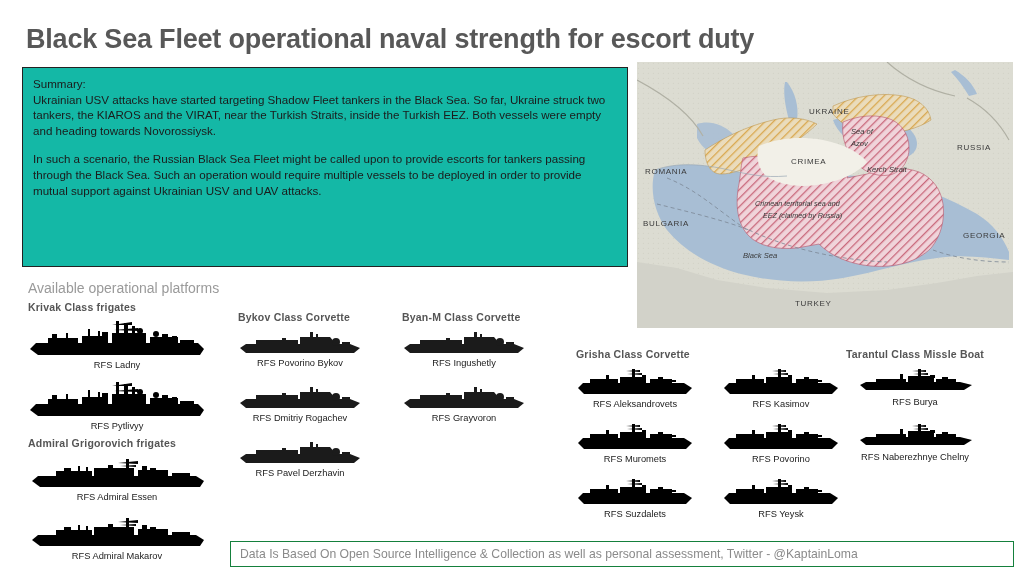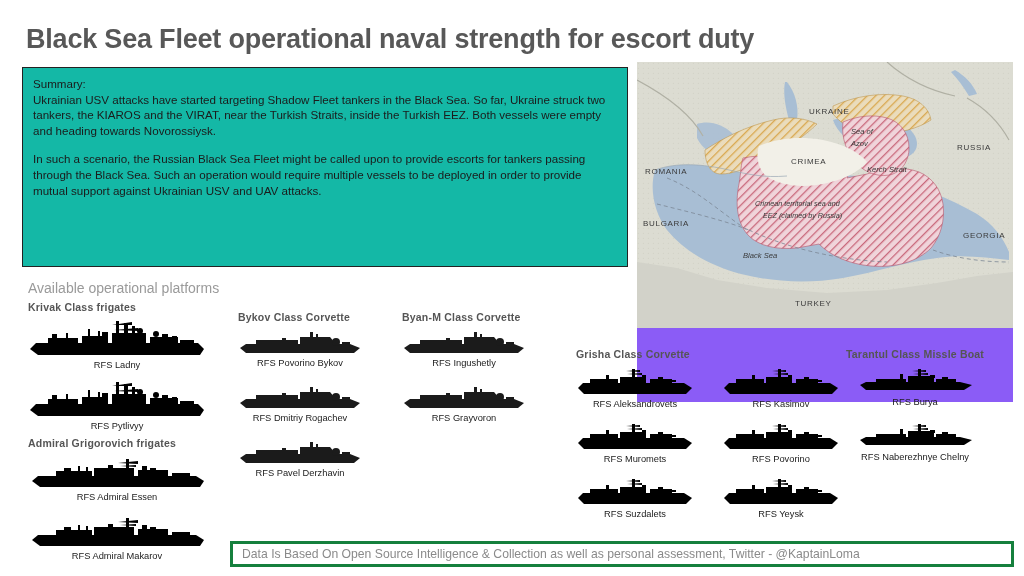--- a/index.html
+++ b/index.html
@@ -24,21 +24,21 @@
     border:1px solid #222;background:#14b8a6;box-sizing:border-box;
     padding:8px 10px 0 10px;
   }
   .summary-box p{
     margin:0;font-size:11.6px;line-height:15.6px;color:#1b1b1b;
   }
   .summary-box p.gap{margin-top:13px;}
 
   
   .map{
-    position:absolute;left:637px;top:62px;width:376px;height:340px;
+    position:absolute;left:637px;top:62px;width:376px;height:266px;
     background:#8b5cf6;overflow:hidden;
   }
   .map svg{display:block;width:376px;height:266px;}
   .map-label{
     font-family:"Liberation Sans","DejaVu Sans",sans-serif;
     fill:#3a3a3a;
   }
   .lbl-country{font-size:8px;letter-spacing:0.7px;}
   .lbl-sea{font-size:7.6px;font-style:italic;}
   .lbl-eez{font-size:7.2px;font-style:italic;}
@@ -56,21 +56,21 @@
   .ship-item{position:relative;}
   .ship-label{
     font-size:9.3px;color:#1b1b1b;text-align:center;
     white-space:nowrap;margin-top:1px;
   }
   .ship-svg{display:block;margin:0 auto;}
 
   
   .footer{
     position:absolute;left:230px;top:541px;width:784px;height:26px;
-    border:3px solid #15803d;background:#fff;box-sizing:border-box;
+    border:1px solid #15803d;background:#fff;box-sizing:border-box;
     display:flex;align-items:center;padding-left:9px;
   }
   .footer span{font-size:12.2px;color:#8a8a8a;white-space:nowrap;}
 </style>
 </head>
 <body>
 
 <div class="page">
 
   <div class="title">Black Sea Fleet operational naval strength for escort duty</div>

